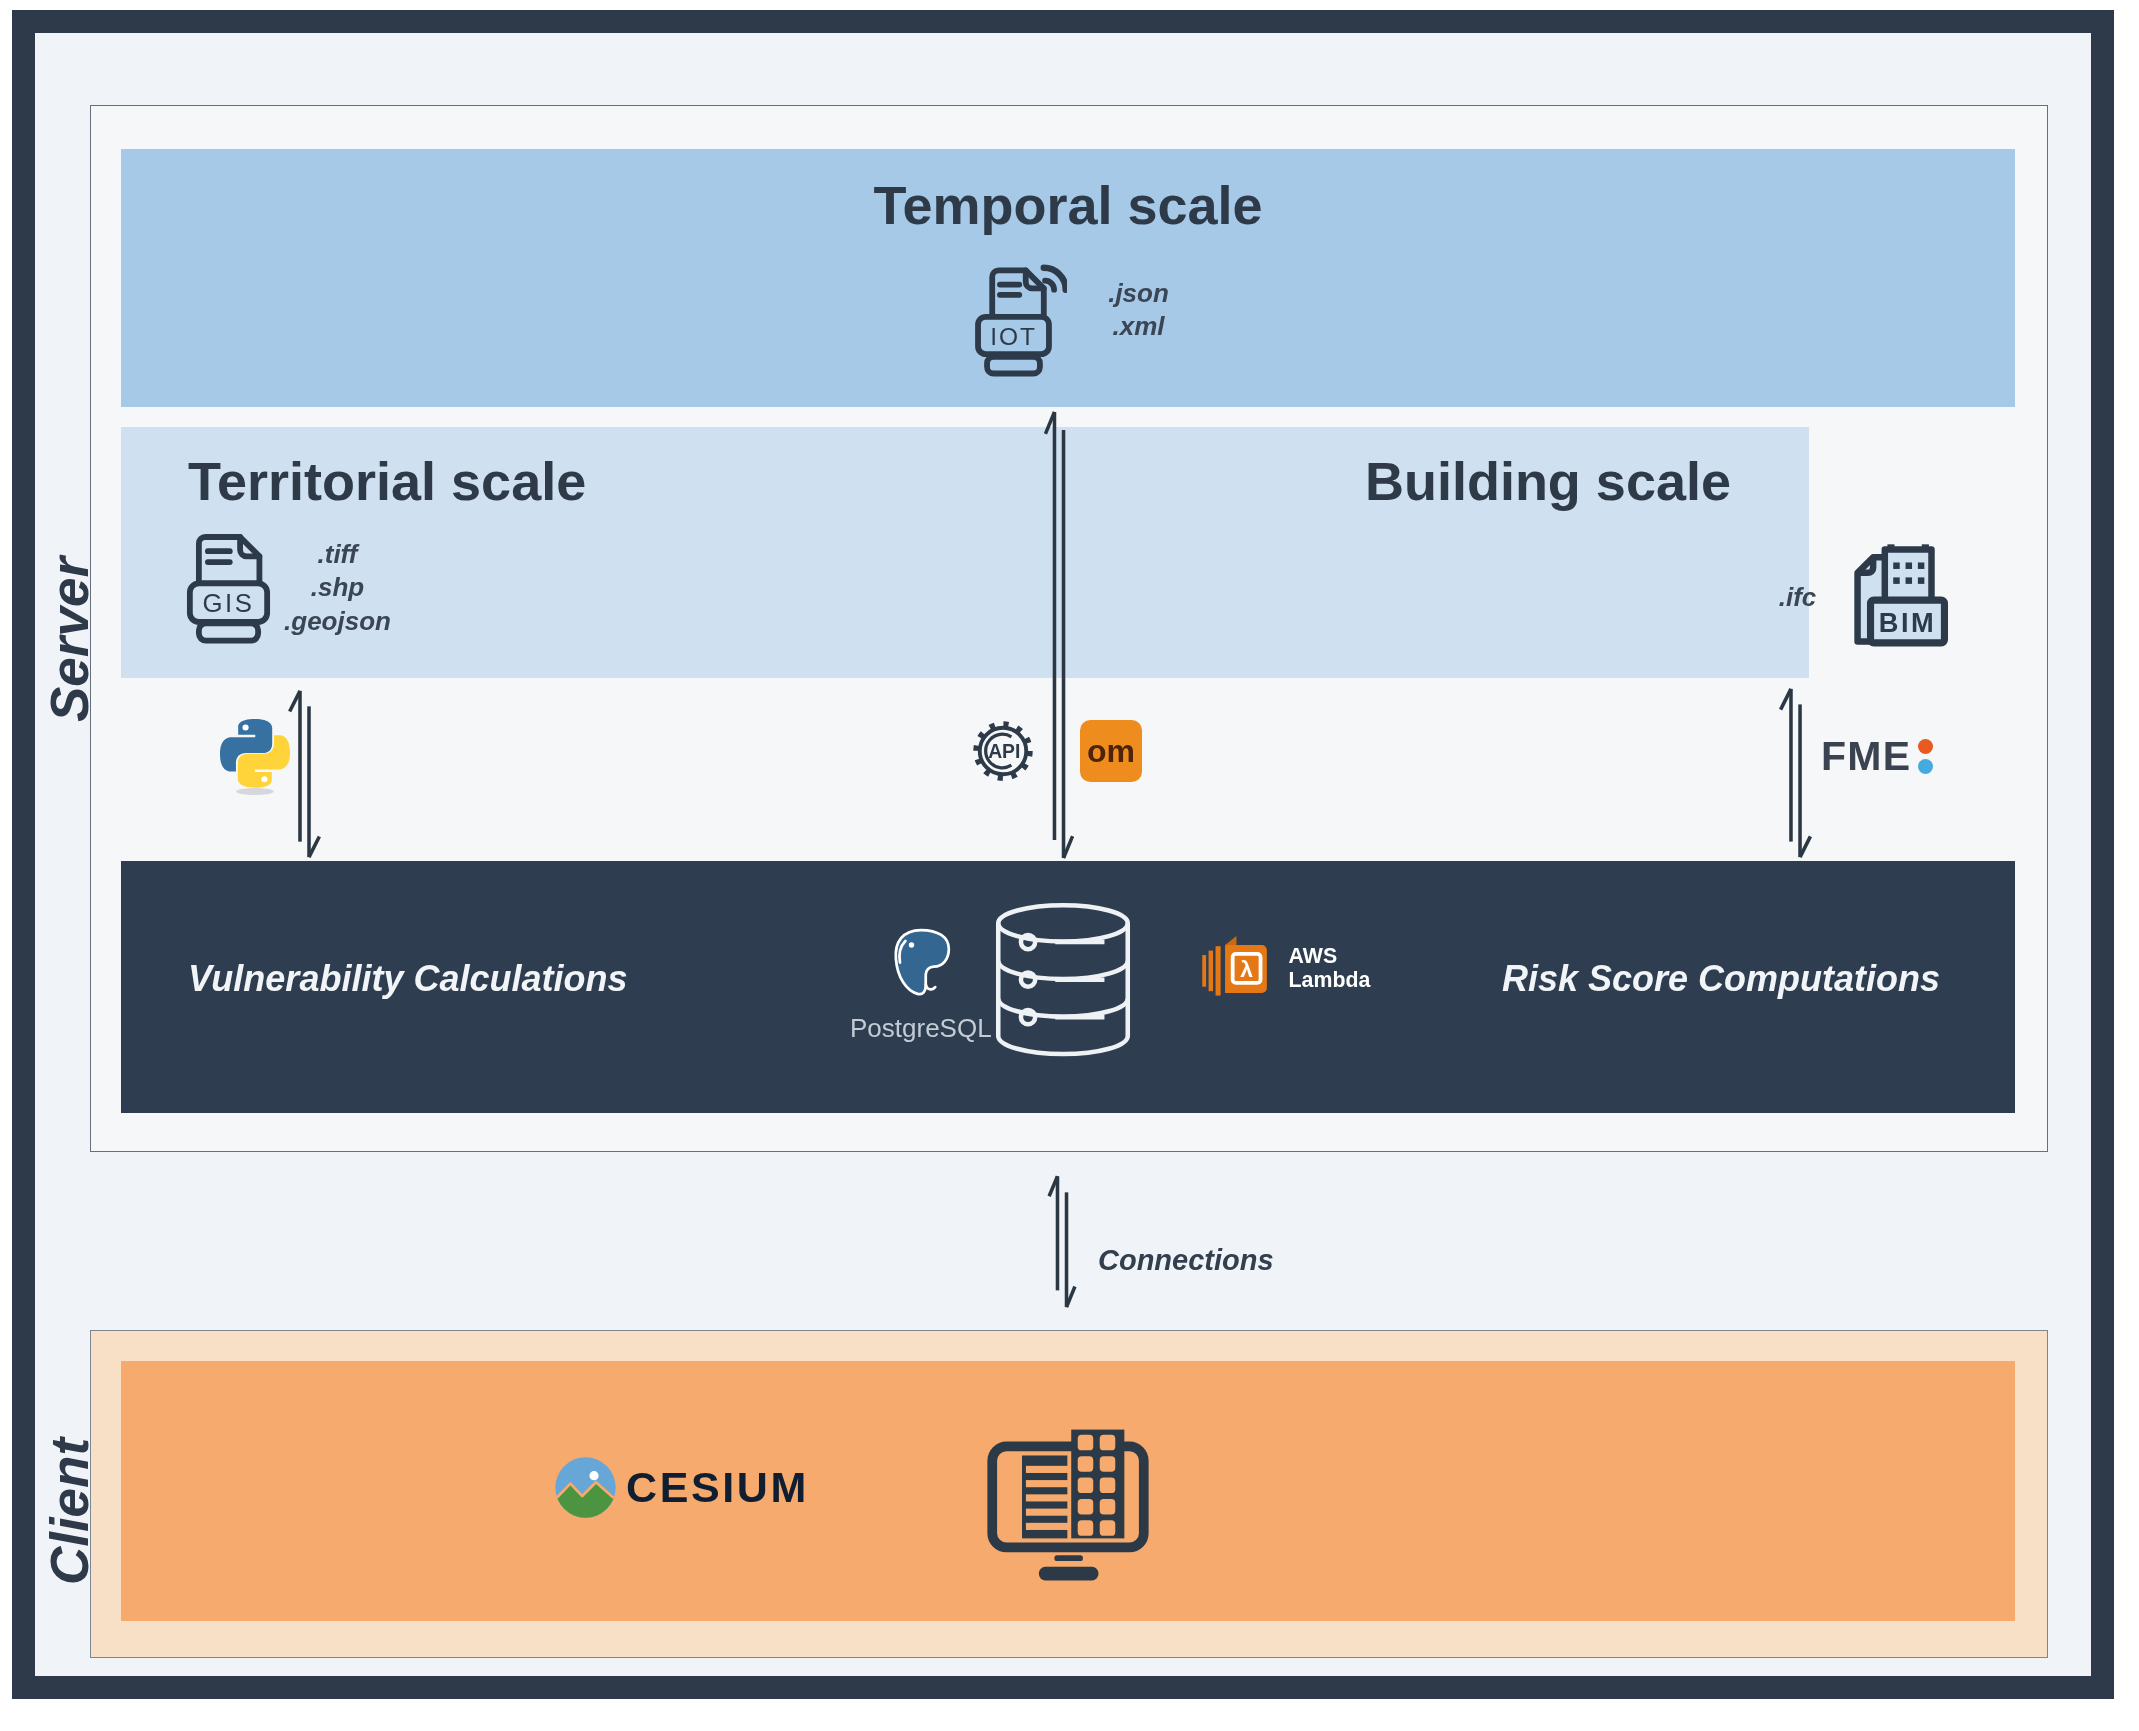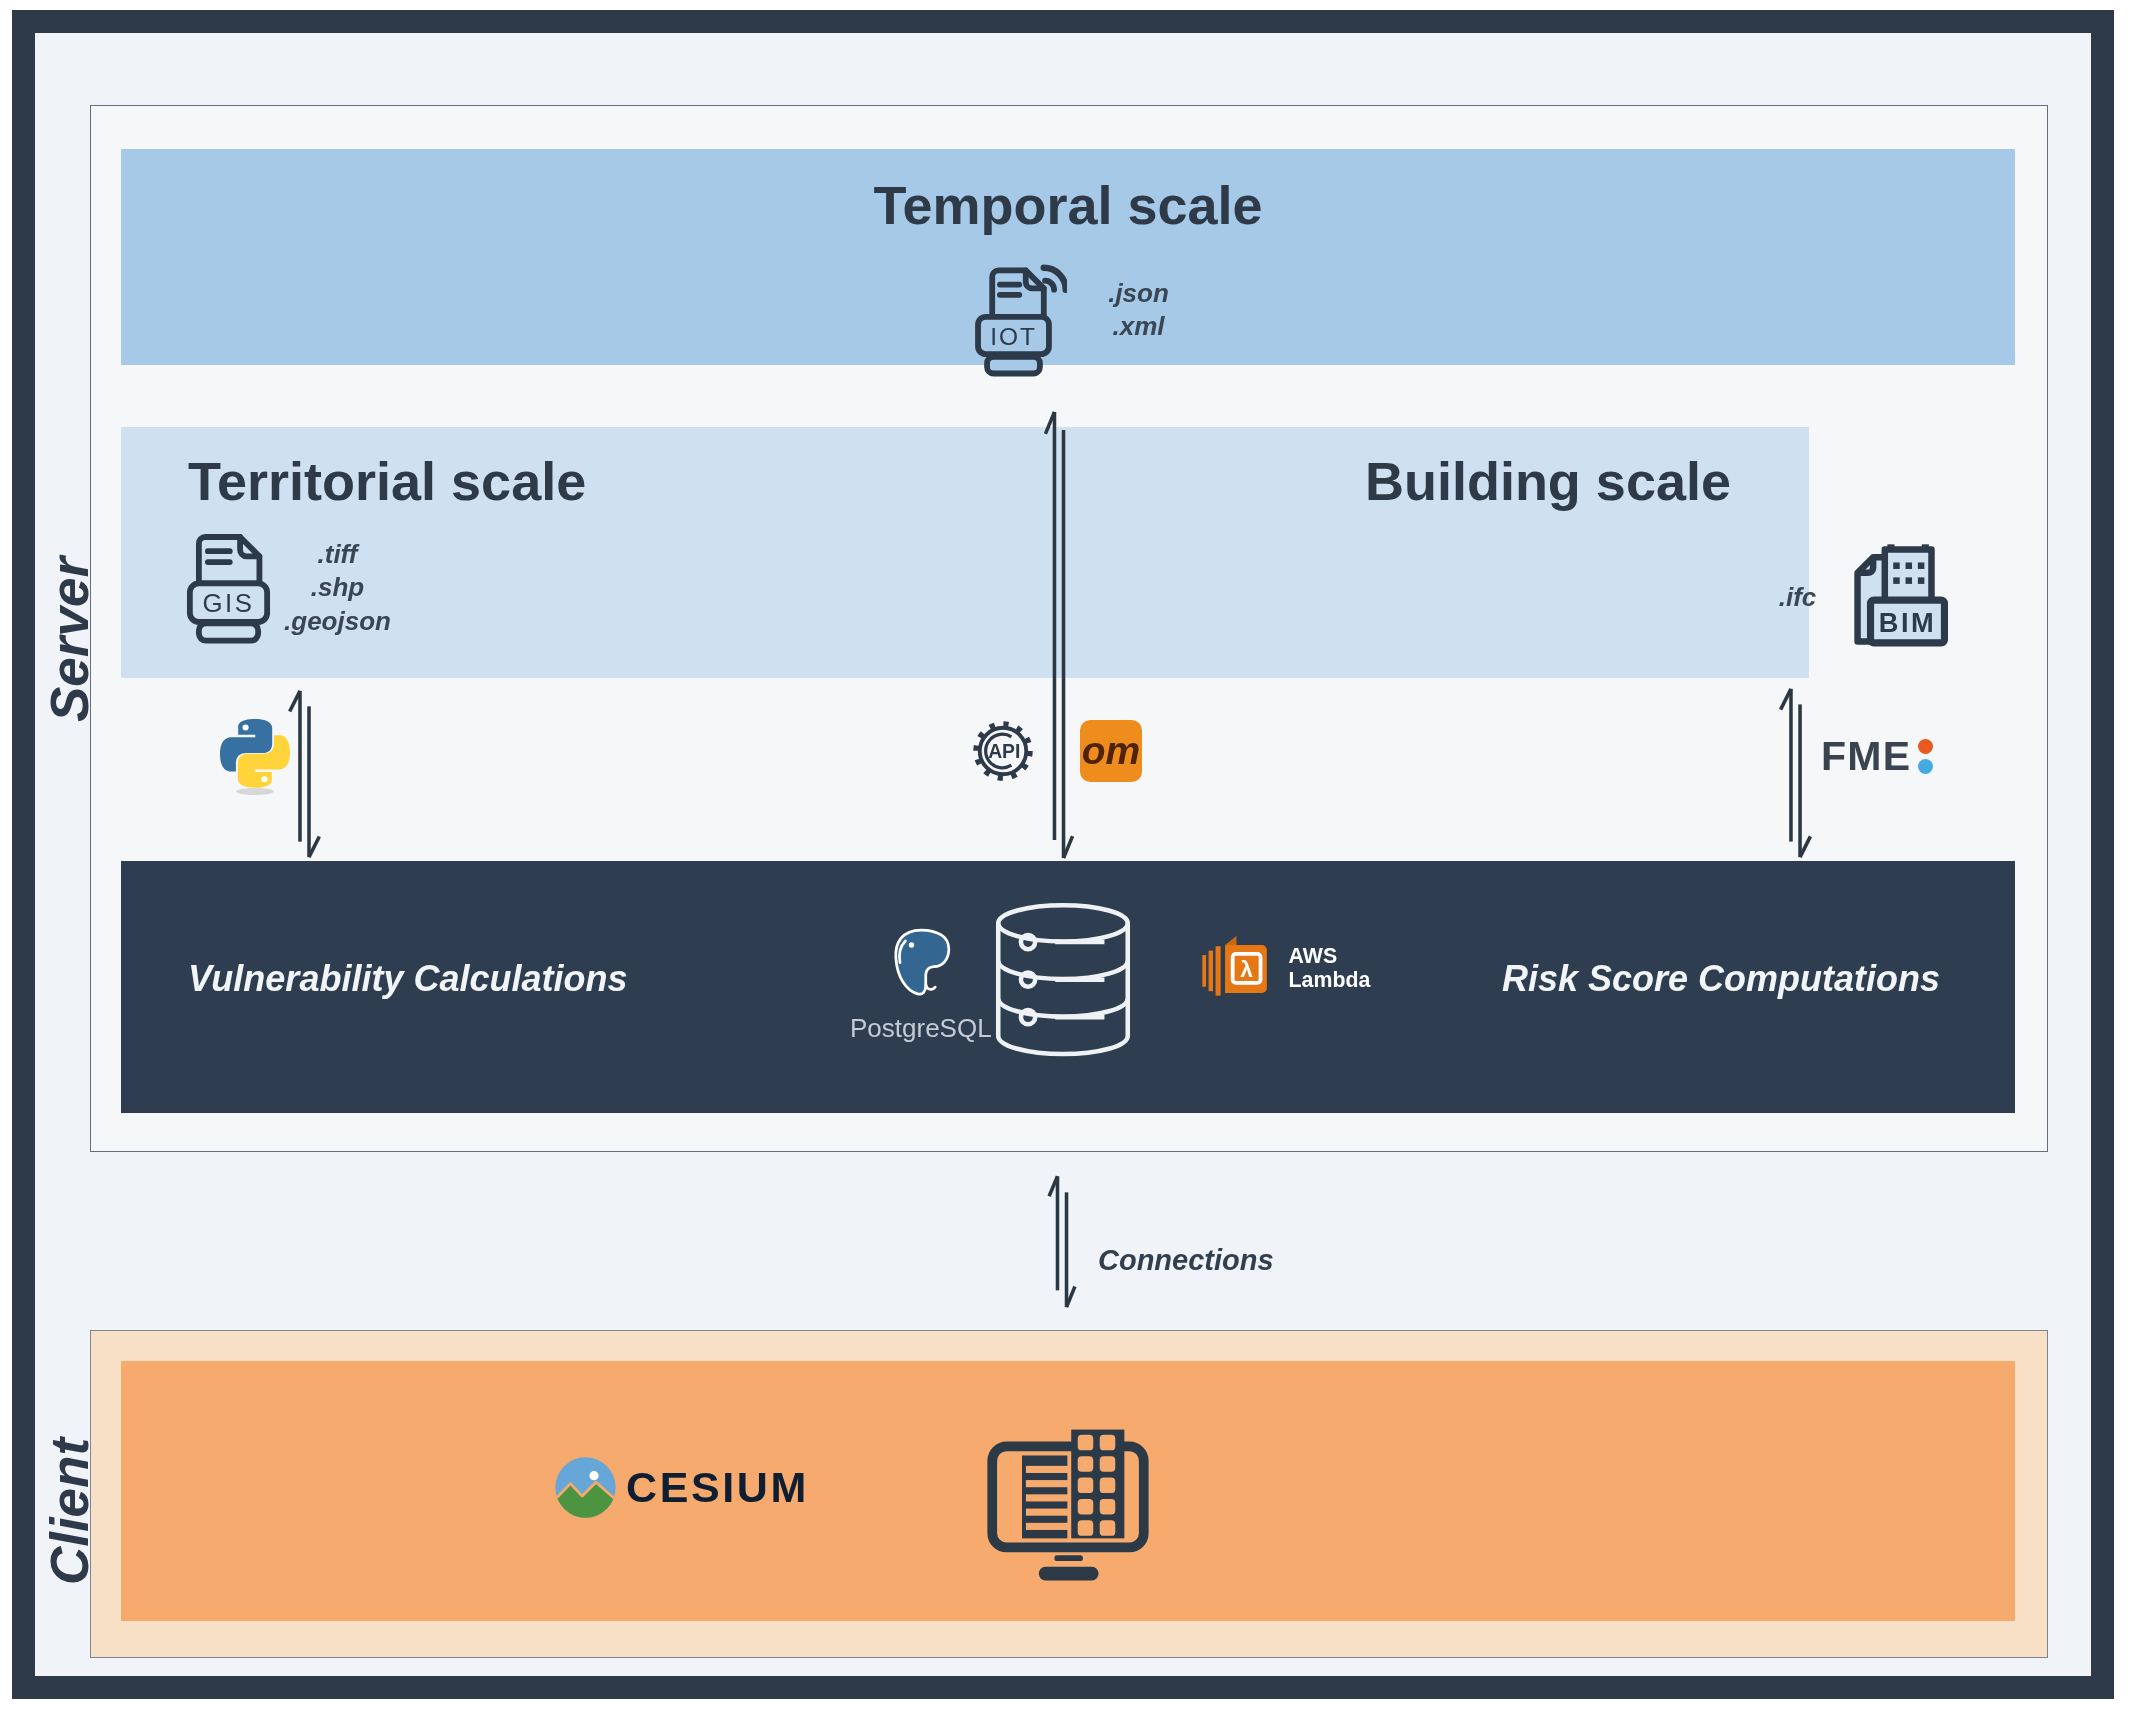--- a/index.html
+++ b/index.html
@@ -9,33 +9,33 @@
   .frame{left:11.6px;top:10.3px;width:2102px;height:1689px;border:23px solid #2e3a4a;
          background:#f0f4f9;box-sizing:border-box;}
   .side-label{display:flex;align-items:center;justify-content:center;}
   .side-label span{transform:rotate(-90deg);white-space:nowrap;font-style:italic;
          font-weight:600;font-size:53px;color:#2e3a4a;}
   .server-box{left:90px;top:105px;width:1958px;height:1047px;background:#f6f7f8;
          border:1.9px solid #666f7d;box-sizing:border-box;}
   .client-box{left:90px;top:1330px;width:1958px;height:328px;background:#f8e0c7;
          border:1.9px solid #7d8690;box-sizing:border-box;}
   .band{position:absolute;}
-  .band.temporal{left:121px;top:149px;width:1894px;height:216px;background:#a6c9e7;}
+  .band.temporal{left:121px;top:149px;width:1894px;height:258px;background:#a6c9e7;}
   .band.scales{left:121px;top:427px;width:1688px;height:251px;background:#cfe0f1;}
   .band.processing{left:121px;top:861px;width:1894px;height:252px;background:#2e3e50;}
   .client-inner{left:121px;top:1361px;width:1894px;height:260px;background:#f6aa6e;}
   .band-title{font-size:54px;font-weight:600;color:#2e3a48;white-space:nowrap;}
   .center-title{width:100%;text-align:center;}
   .formats{font-style:italic;font-weight:600;font-size:26px;color:#3a4654;
            line-height:1.28;text-align:center;}
   .proc-label{font-style:italic;font-weight:600;font-size:36px;color:#f2f5f7;white-space:nowrap;}
   .conn-label{font-style:italic;font-weight:600;font-size:29px;color:#333f4e;}
   .om-box{width:62px;height:62px;border-radius:10.3px;background:#ee8c1d;display:flex;
           align-items:center;justify-content:center;}
-  .om-box span{font-size:39px;font-weight:600;color:#4e2309;font-style:italic;}
+  .om-box span{font-size:32px;font-weight:600;color:#4e2309;}
   .fme{display:flex;align-items:center;}
   .fme .word{font-size:41px;font-weight:800;letter-spacing:1.3px;color:#3a434f;}
   .fme .dots{display:flex;flex-direction:column;gap:5.8px;margin-left:6.5px;}
   .fme .dot{width:15px;height:15px;border-radius:50%;}
   .dot-o{background:#e85a1f;} .dot-b{background:#45aadf;}
   .aws-group{display:flex;align-items:center;gap:11.6px;}
   .aws-text{color:#ffffff;font-weight:700;font-size:21.3px;line-height:1.12;}
   .pg-group{display:flex;flex-direction:column;align-items:center;}
   .pg-label{font-size:26px;color:#c3ccd5;margin-top:11px;}
   .cesium{display:flex;align-items:center;gap:9px;}

